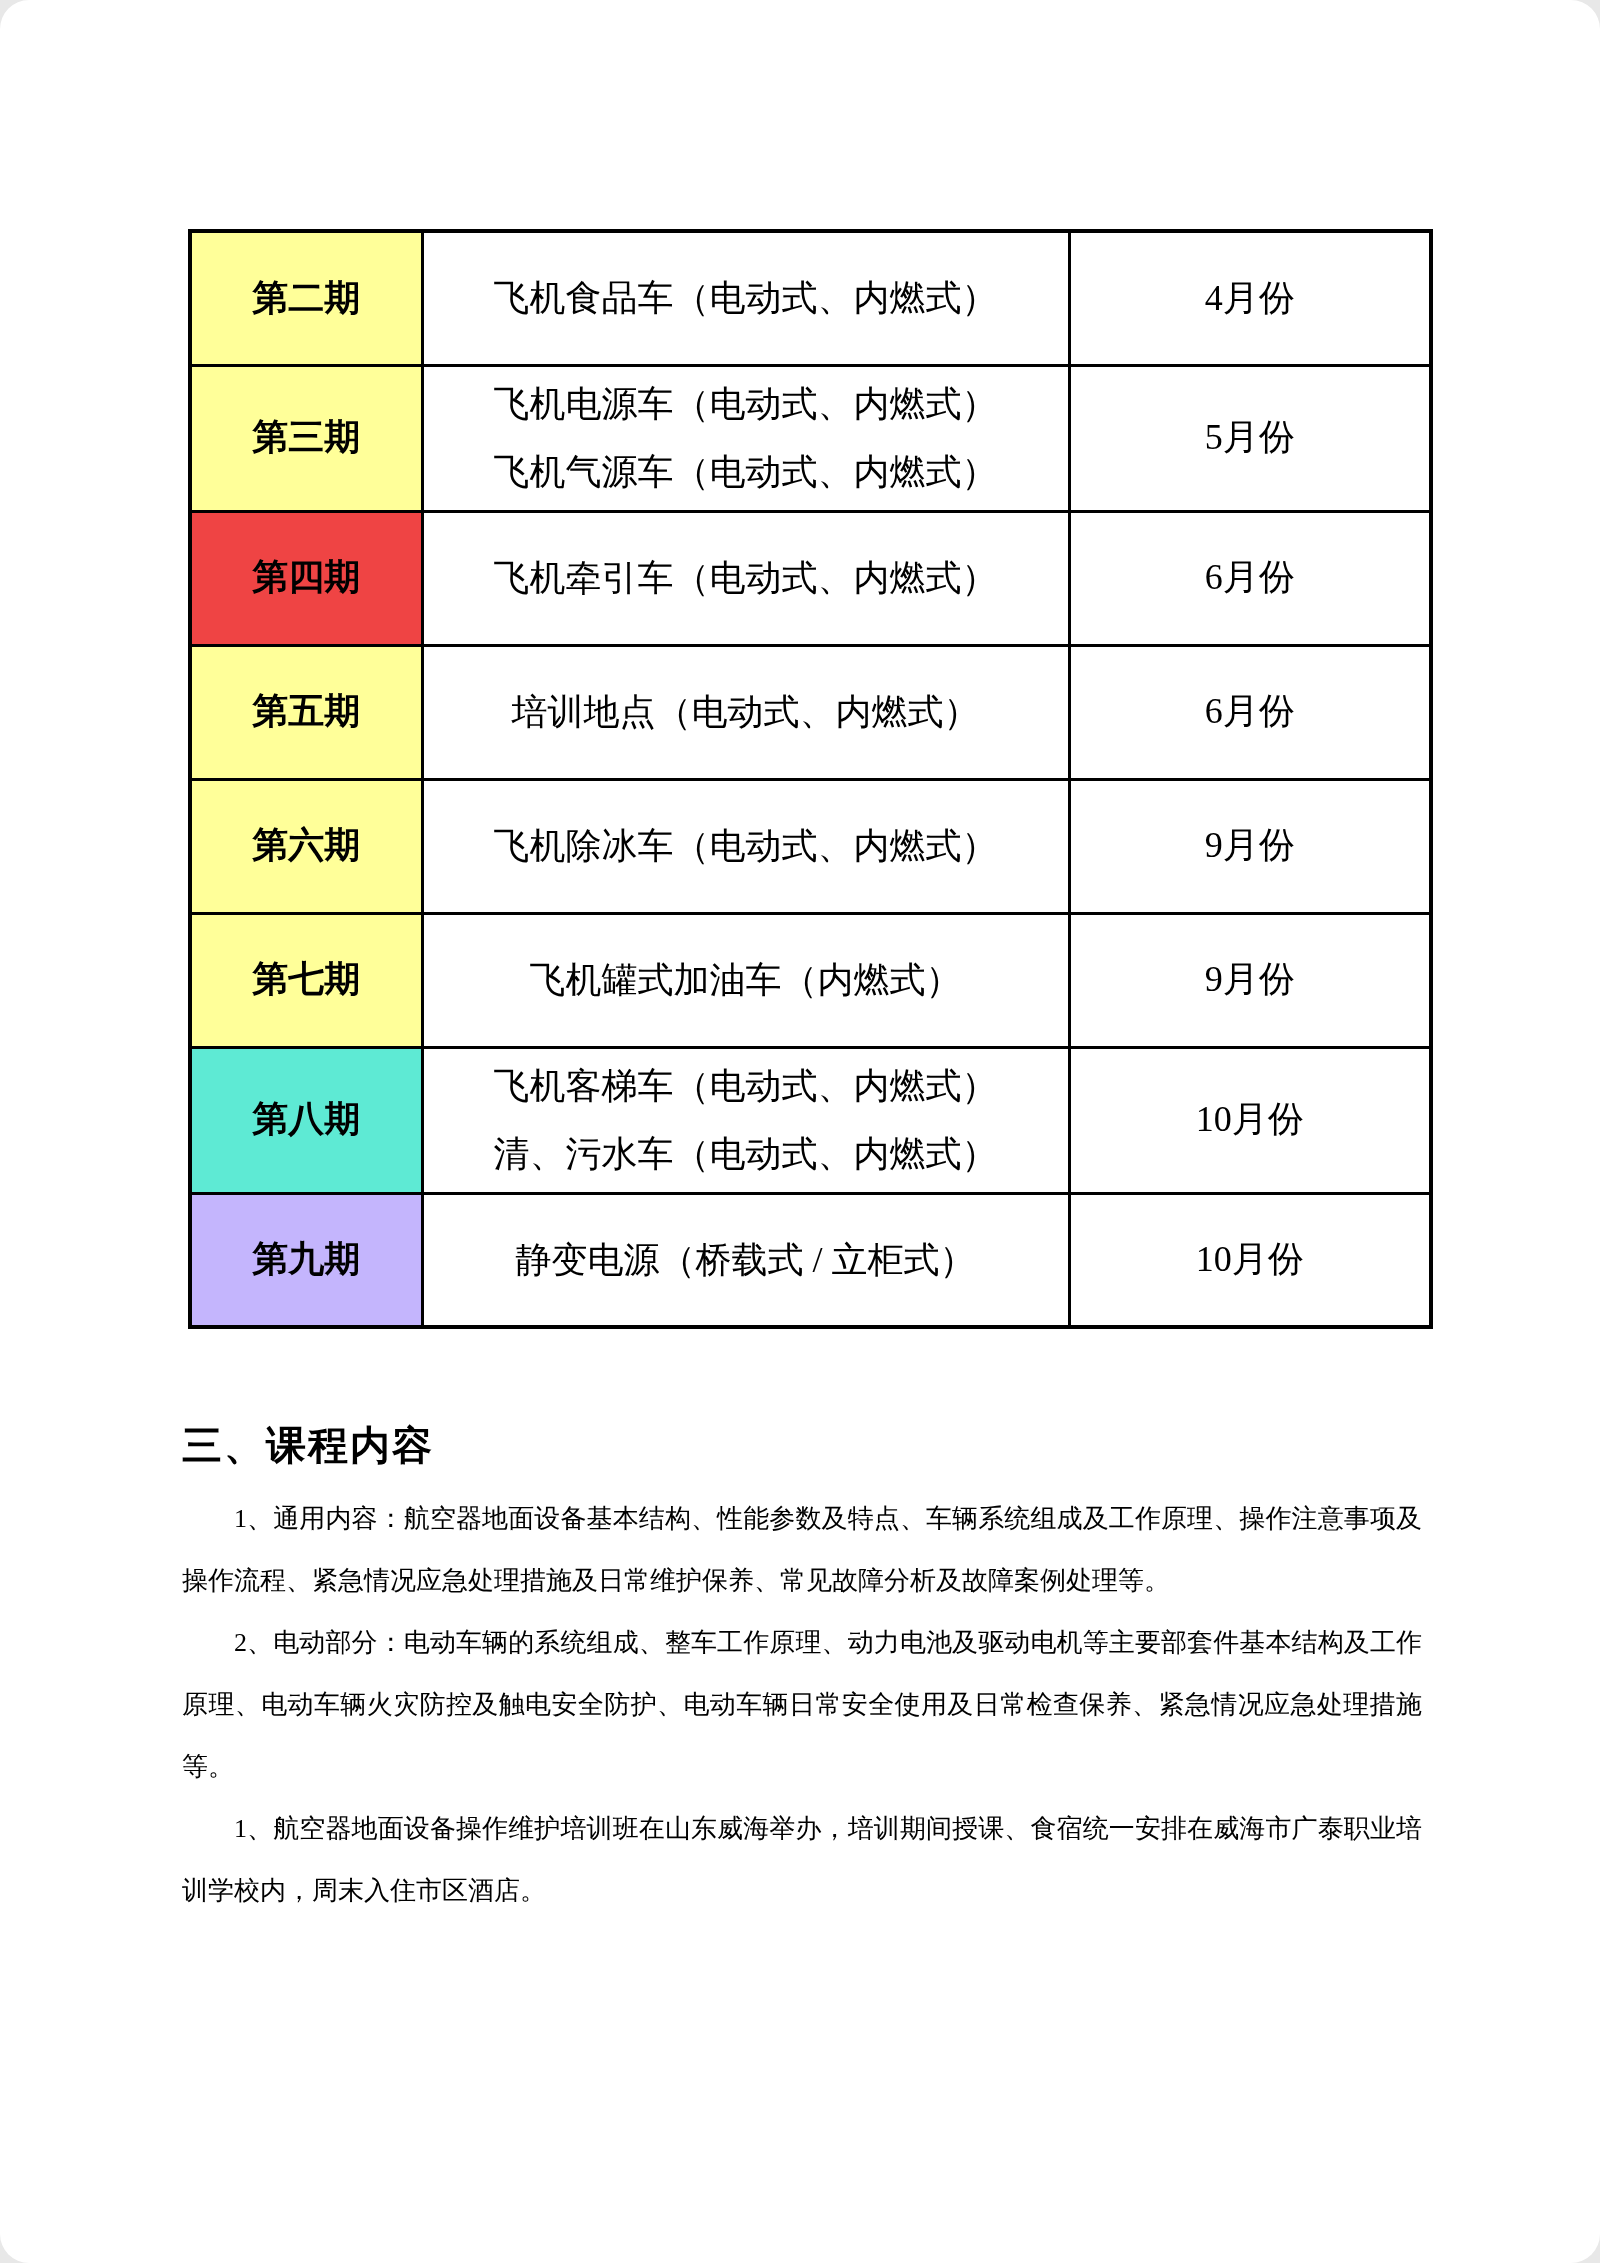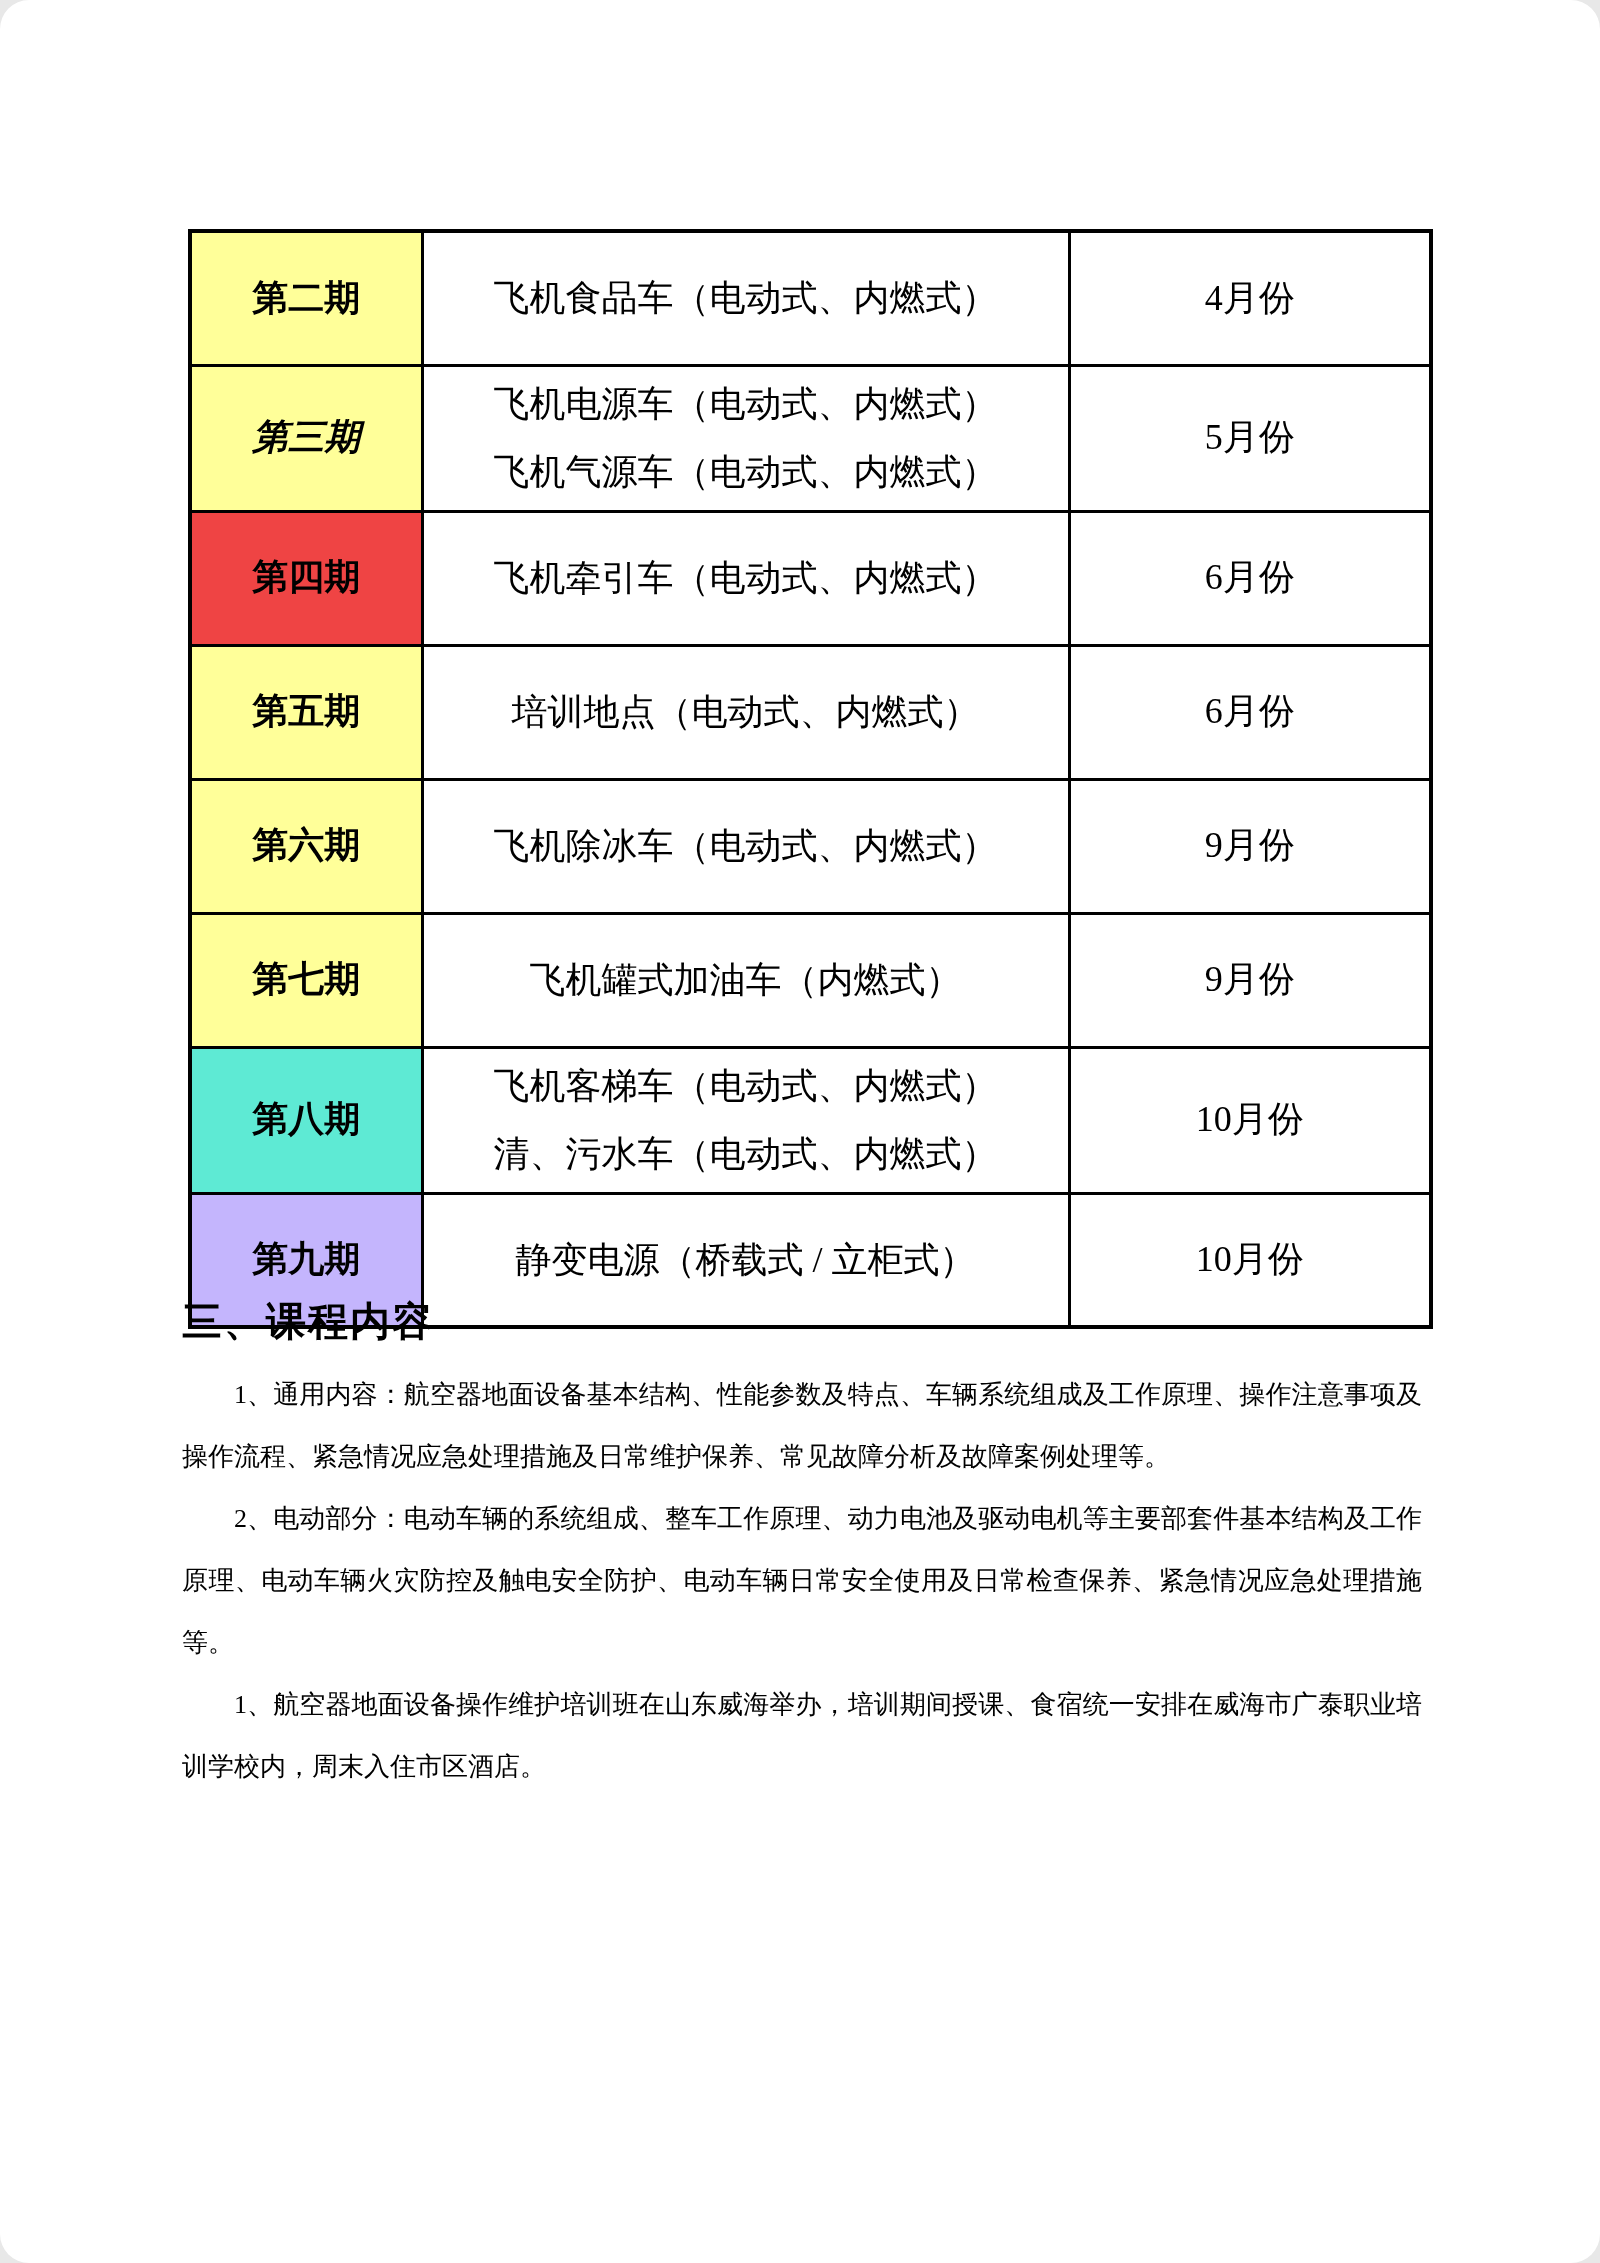--- a/index.html
+++ b/index.html
@@ -36,21 +36,21 @@
     padding:0;
   }
   table.schedule tr{height:134px;}
   table.schedule tr.tall{height:146px;}
   td.session{font-weight:bold;}
   td.equipment .equip-line{line-height:68px;}
   
   .content{
     position:absolute;
     left:182px;
-    top:1268px;
+    top:1392px;
     width:1240px;
   }
   .content h2{
     font-family:"Liberation Sans","DejaVu Sans",sans-serif;
     font-weight:bold;
     font-size:40px;
     line-height:62px;
     margin:22px 0 12px 0;
     letter-spacing:2px;
   }
@@ -76,21 +76,21 @@
       </colgroup>
       <tbody>
           <tr>
             <td class="session" style="background: rgb(255, 255, 153);">第二期</td>
             <td class="equipment">
               <div class="equip-line">飞机食品车（电动式、内燃式）</div>
             </td>
             <td class="month">4月份</td>
           </tr>
           <tr class="tall">
-            <td class="session" style="background: rgb(255, 255, 153); font-style: italic;">第三期</td>
+            <td class="session" style="background: rgb(255, 255, 153);">第三期</td>
             <td class="equipment">
               <div class="equip-line">飞机电源车（电动式、内燃式）</div>
               <div class="equip-line">飞机气源车（电动式、内燃式）</div>
             </td>
             <td class="month">5月份</td>
           </tr>
           <tr>
             <td class="session" style="background: #ef4444;">第四期</td>
             <td class="equipment">
               <div class="equip-line">飞机牵引车（电动式、内燃式）</div>

